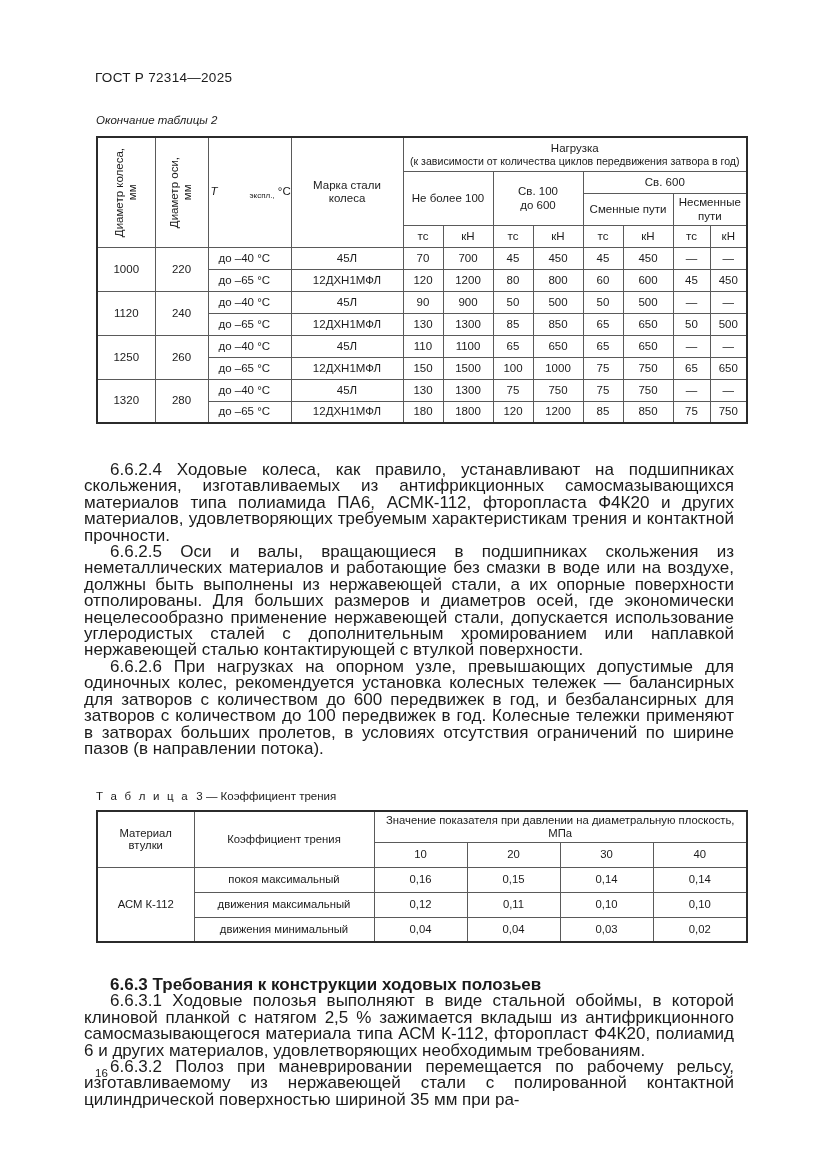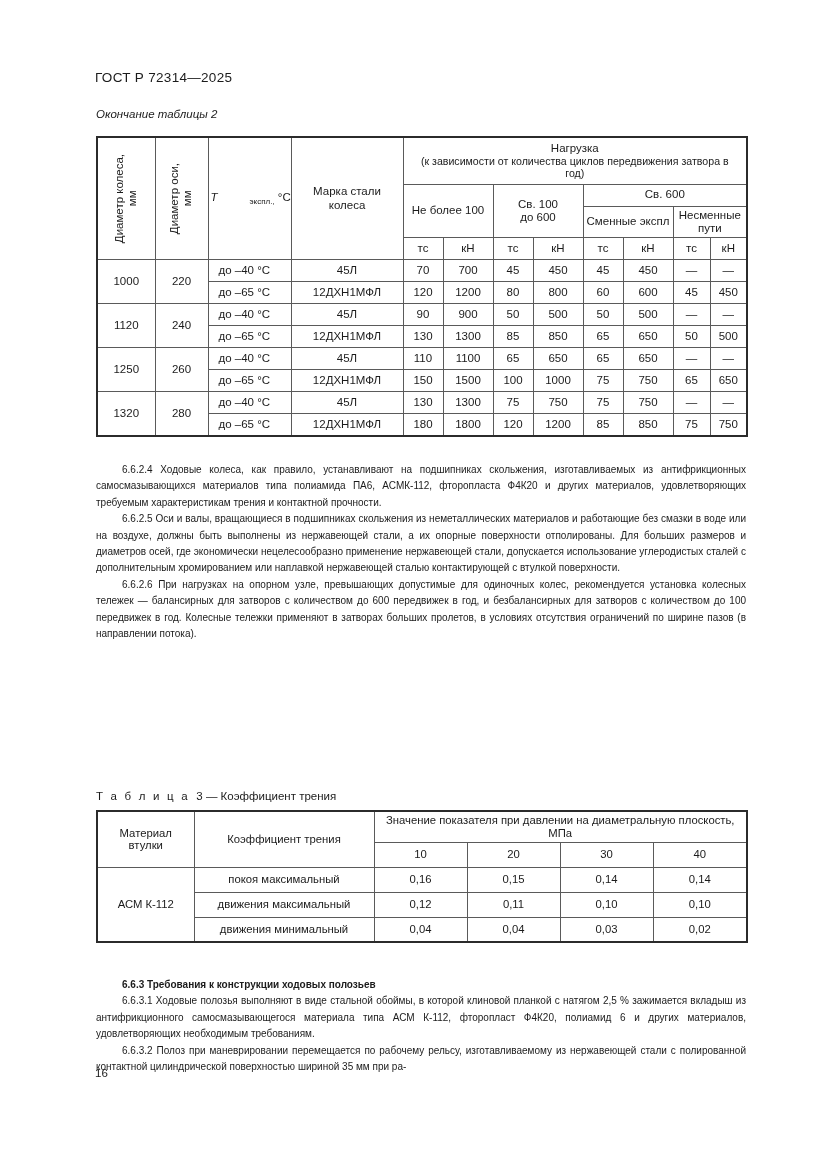--- a/index.html
+++ b/index.html
@@ -31,21 +31,21 @@
     top: 70px;
     font-size: 13.5px;
     font-weight: normal;
     letter-spacing: 0.3px;
   }
 
   
   .tbl2-caption {
     position: absolute;
     left: 96px;
-    top: 108px;
+    top: 114px;
     font-size: 11.5px;
     font-style: italic;
   }
 
   
   table {
     border-collapse: collapse;
     font-size: 11.5px;
     table-layout: fixed;
   }
@@ -82,23 +82,23 @@
   .tsub { font-size: 8px; vertical-align: sub; margin-left: 32px; }
   .titalic { font-style: italic; }
   .thickr { border-right: 2px solid #2b2b2b !important; }
   .thickl { border-left: 2px solid #2b2b2b !important; }
   .thickt { border-top: 2px solid #2b2b2b !important; }
   .thickb { border-bottom: 2px solid #2b2b2b !important; }
 
   
   .body-block {
     position: absolute;
-    left: 96px;
+    left: 84px;
     width: 650px;
-    font-size: 10px;
+    font-size: 17px;
     line-height: 16.4px;
     text-align: justify;
     text-justify: inter-word;
   }
   .body-block p {
     margin: 0;
     text-indent: 26px;
   }
   .bold-head {
     font-weight: bold;
@@ -169,33 +169,33 @@
           </td>
           <td rowspan="4" class="cell-vert thickt">
             <div class="vtxt">Диаметр оси,
 мм</div>
           </td>
           <td rowspan="4" class="thickt">
             <span class="titalic">T</span><span class="tsub">экспл.,</span>&nbsp;<span>°C</span>
           </td>
           <td rowspan="4" class="thickt" style="white-space:pre-line">Марка стали
 колеса</td>
-          <td colspan="8" class="thickt thickr" style="padding:4px 11px">
+          <td colspan="8" class="thickt thickr" style="padding:4px 5px">
             <div>Нагрузка</div>
             <div style="font-size:10.6px">(к зависимости от количества циклов передвижения затвора в год)</div>
           </td>
         </tr>
         <tr>
           <td colspan="2" rowspan="2">Не более 100</td>
           <td colspan="2" rowspan="2" style="white-space:pre-line">Св. 100
 до 600</td>
           <td colspan="4" class="thickr">Св. 600</td>
         </tr>
         <tr>
-          <td colspan="2">Сменные экспл</td>
+          <td colspan="2">Сменные пути</td>
           <td colspan="2" class="thickr">Несменные пути</td>
         </tr>
         <tr>
           <td>тс</td>
           <td>кН</td>
           <td>тс</td>
           <td>кН</td>
           <td>тс</td>
           <td>кН</td>
           <td>тс</td>

